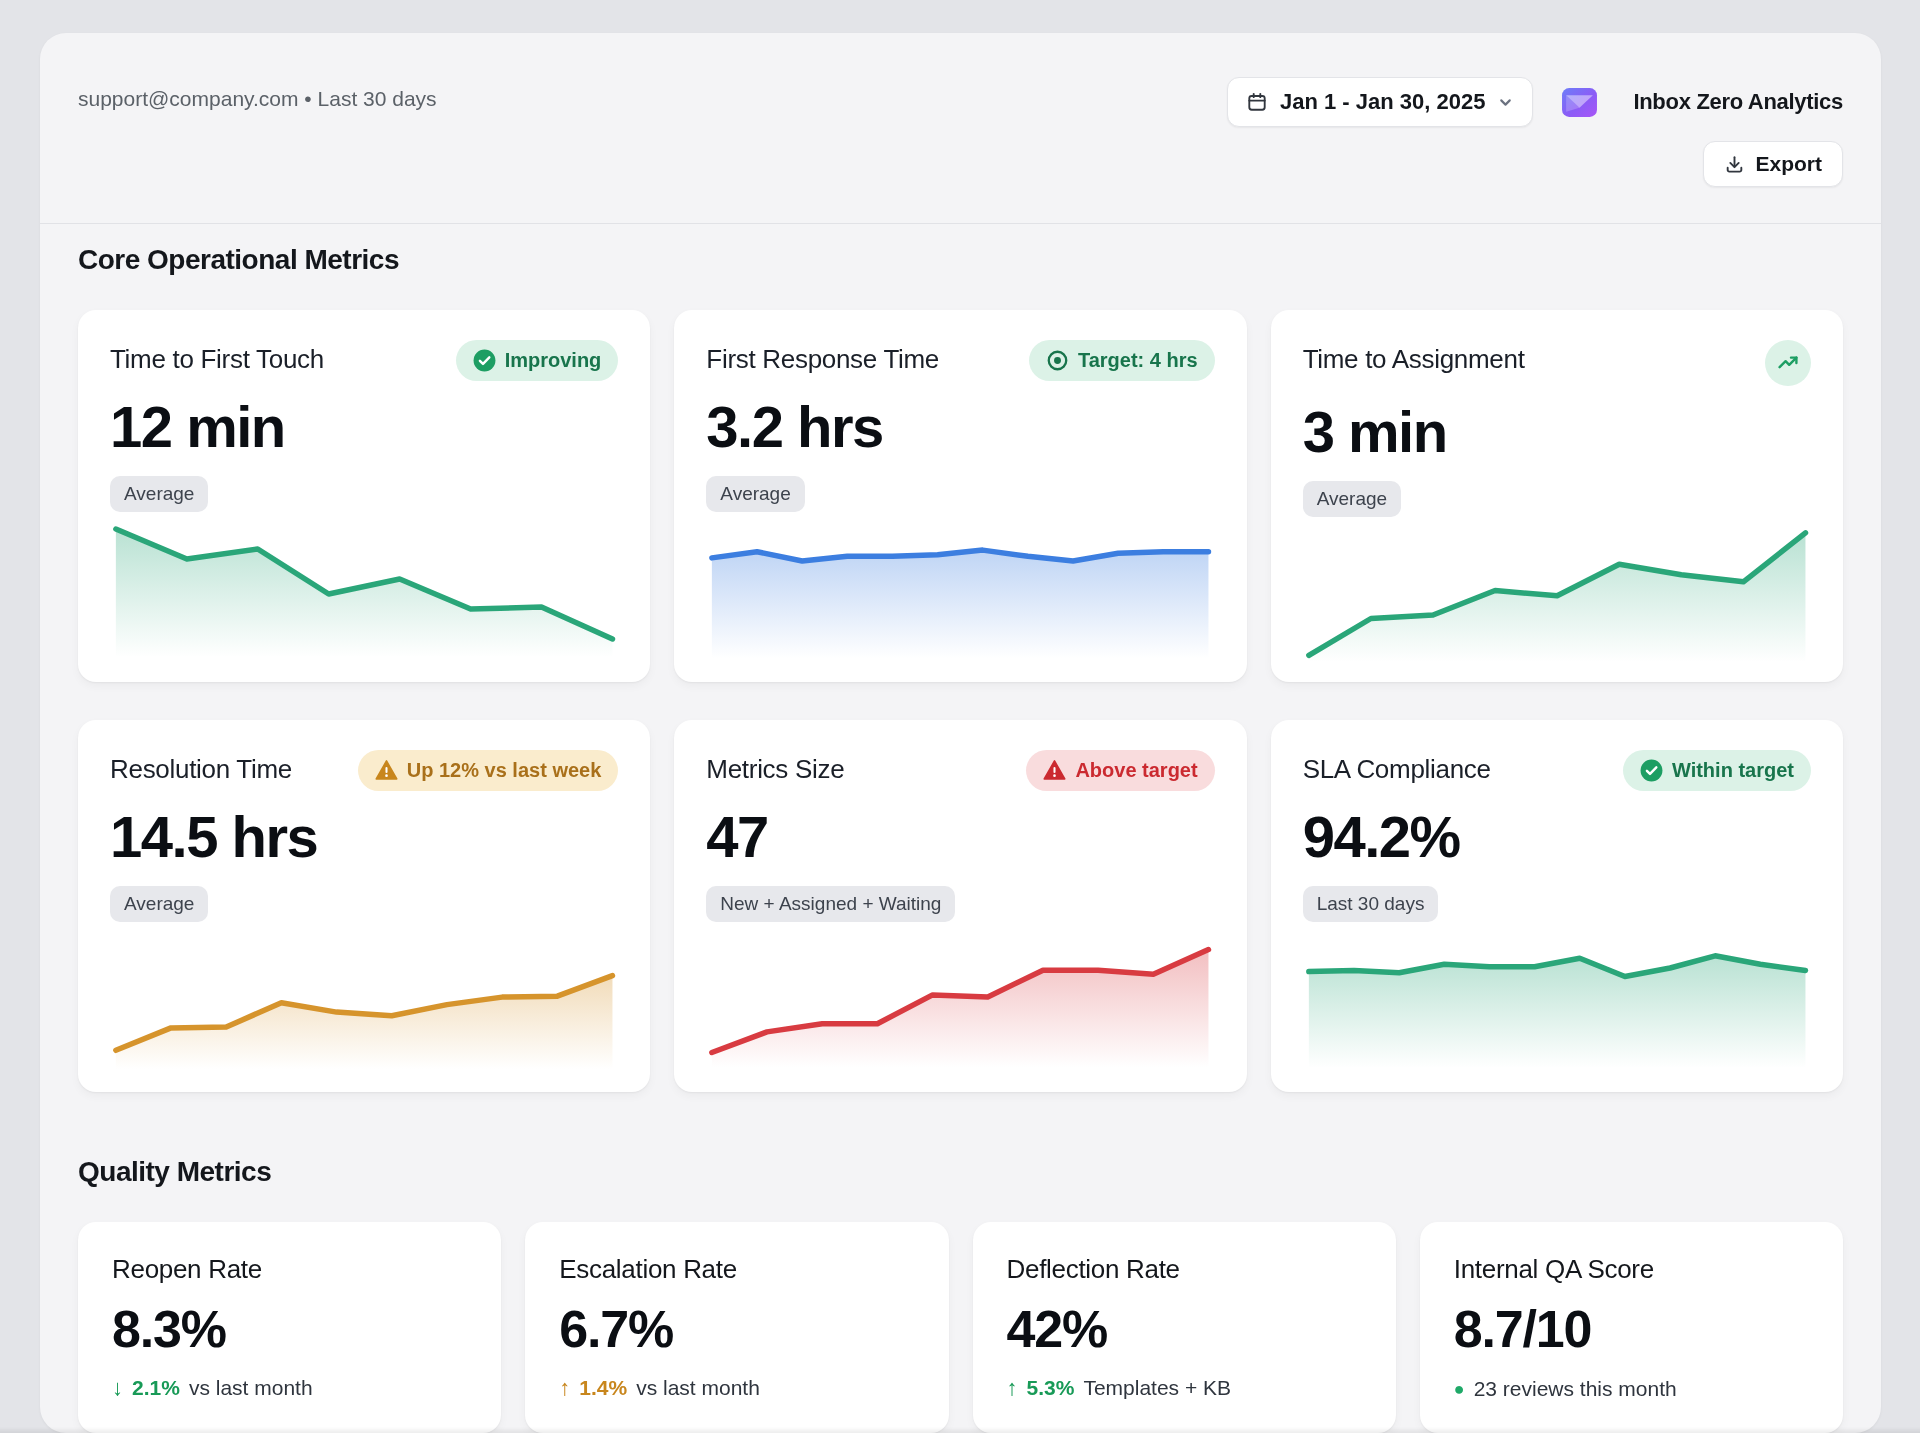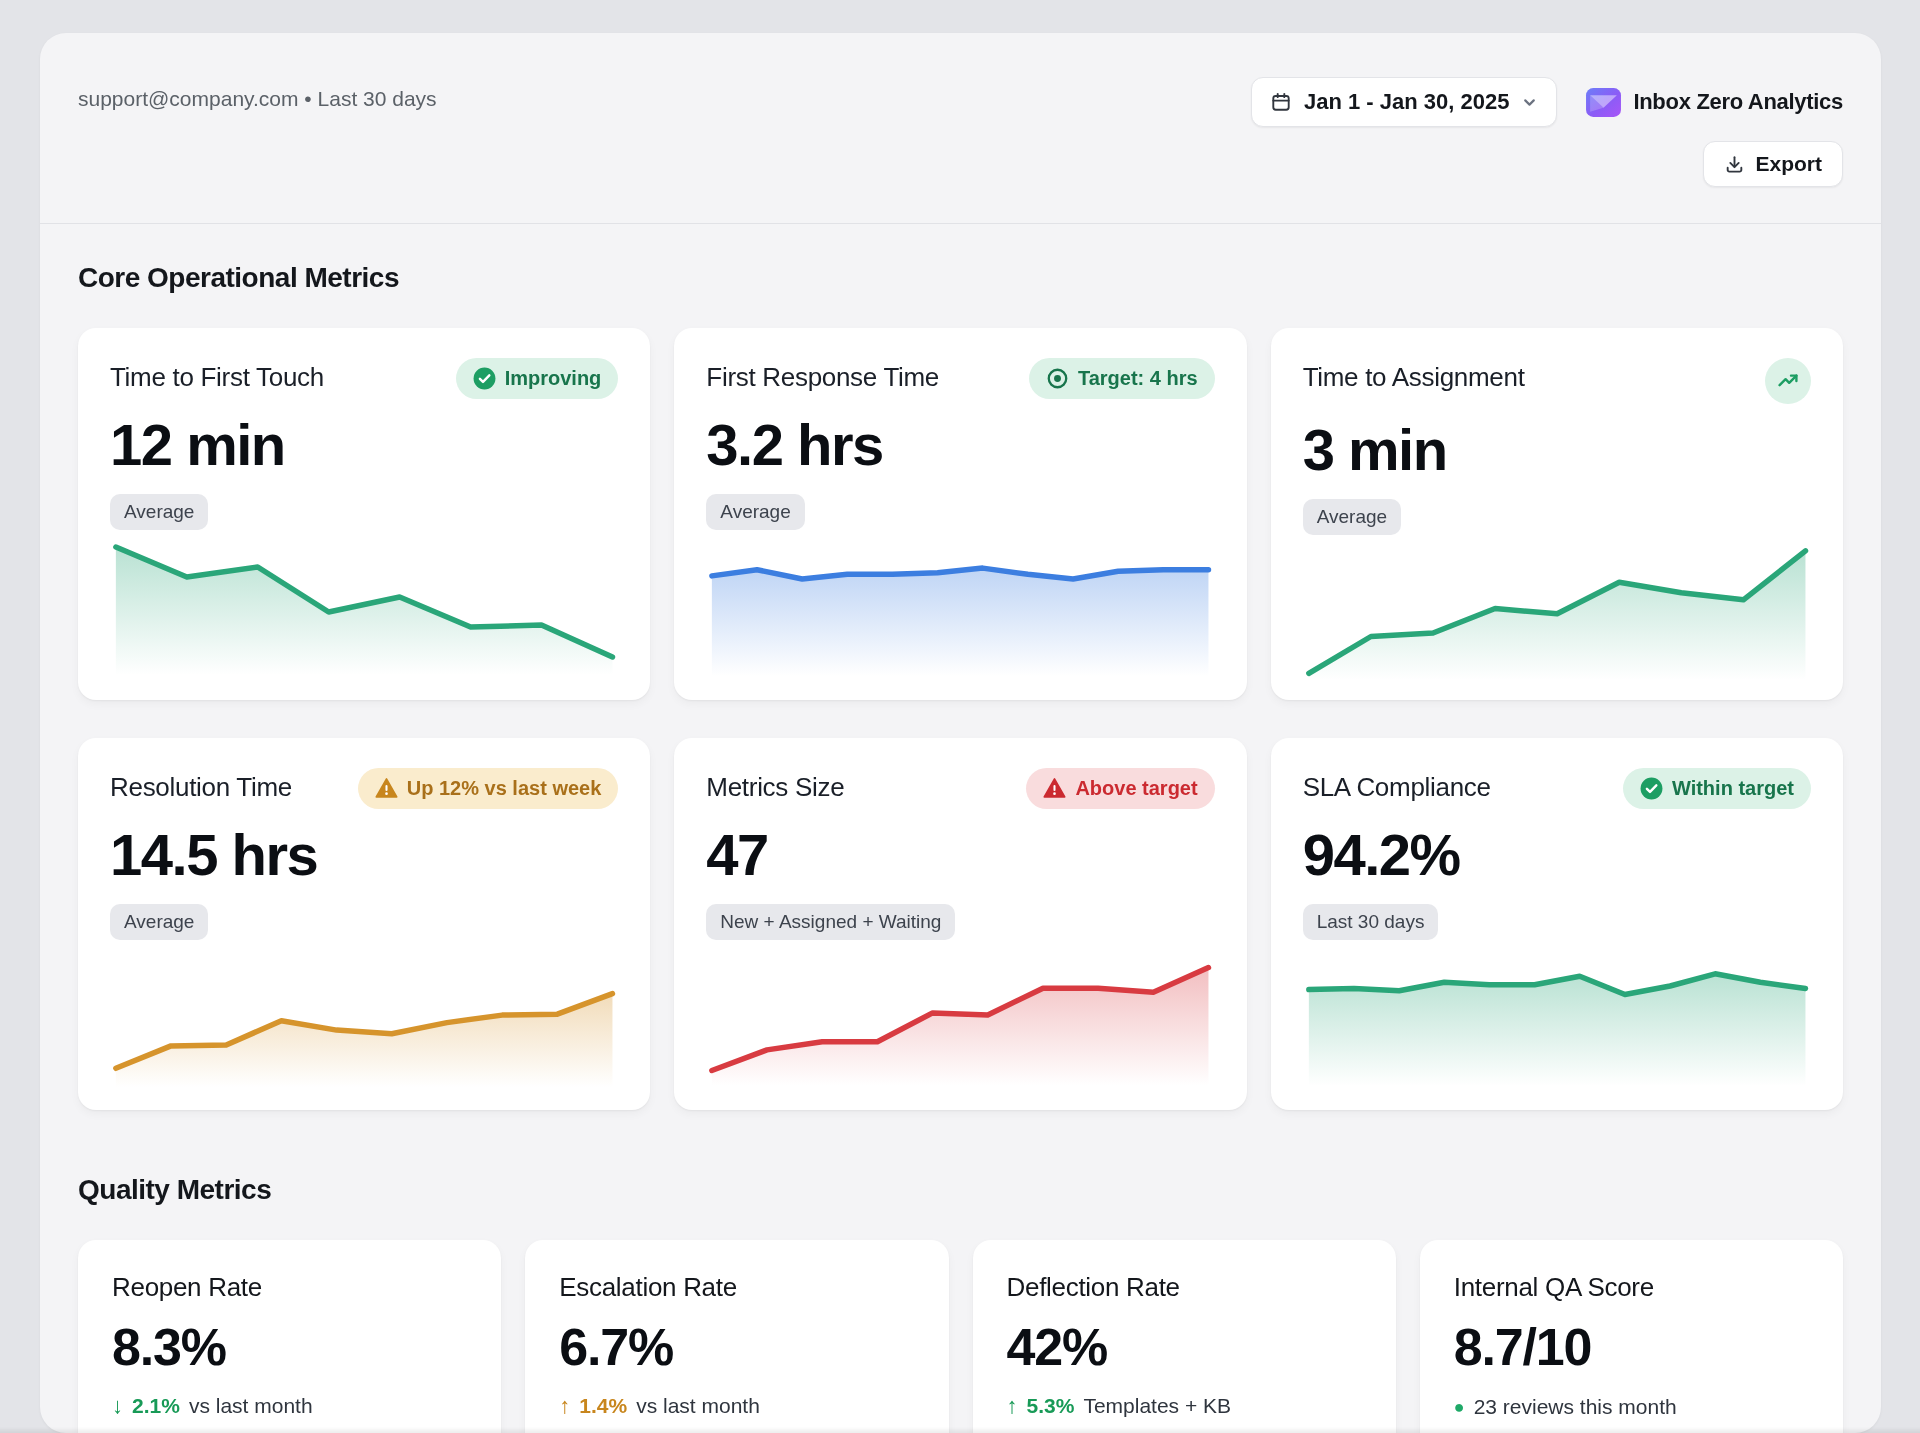--- a/index.html
+++ b/index.html
@@ -26,26 +26,26 @@
   .hdr-right-row { display:flex; align-items:center; gap:28px; }
   .pill-btn {
     display:flex; align-items:center; gap:12px;
     background:var(--card-bg,#fdfdfe); border:1px solid #e3e4e8; border-radius:12px;
     box-shadow:0 1px 2px rgba(0,0,0,.06);
     padding:11px 18px; font-size:22px; font-weight:600; color:var(--text-dark,#14171c);
     cursor:pointer;
   }
   .export-btn { padding:10px 20px; font-size:21px; gap:10px; }
   .brand { display:flex; align-items:center; gap:11px; }
-  .brand-name { font-size:22px; font-weight:700; letter-spacing:-.3px; }
+  .brand-name { font-size:22px; font-weight:700; letter-spacing:-.3px;margin-left:24px; }
   .chev { color:#6b7280; }
   
   .divider { border-top:1px solid #e1e2e6; margin:36px -38px 0 -38px; }
   
-  .section-title { font-size:28px; font-weight:700; letter-spacing:-.5px; margin-top:38px; }
+  .section-title { font-size:28px; font-weight:700; letter-spacing:-.5px; margin-top:20px; }
   .section-title.quality { margin-top:64px; }
   .grid3 { margin-top:34px; display:grid; grid-template-columns:repeat(3,1fr); gap:38px 24px; }
   .grid4 { margin-top:34px; display:grid; grid-template-columns:repeat(4,1fr); gap:24px; }
   
   .card {
     background:var(--card-bg,#ffffff); border-radius:18px;
     box-shadow:0 1px 2px rgba(16,20,28,.05), 0 4px 10px rgba(16,20,28,.04);
     padding:30px 32px 0 32px; height:372px;
     display:flex; flex-direction:column; overflow:hidden;
   }

